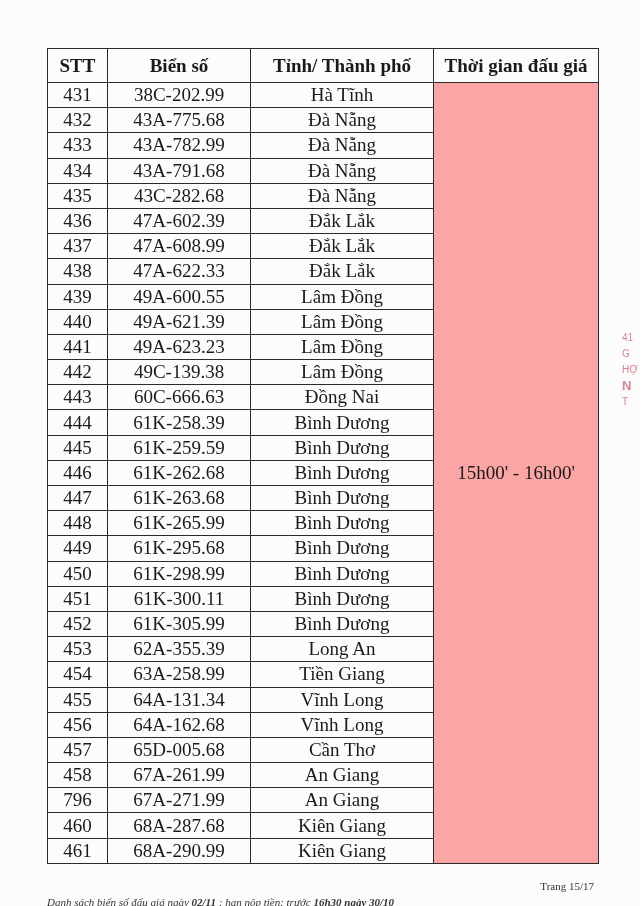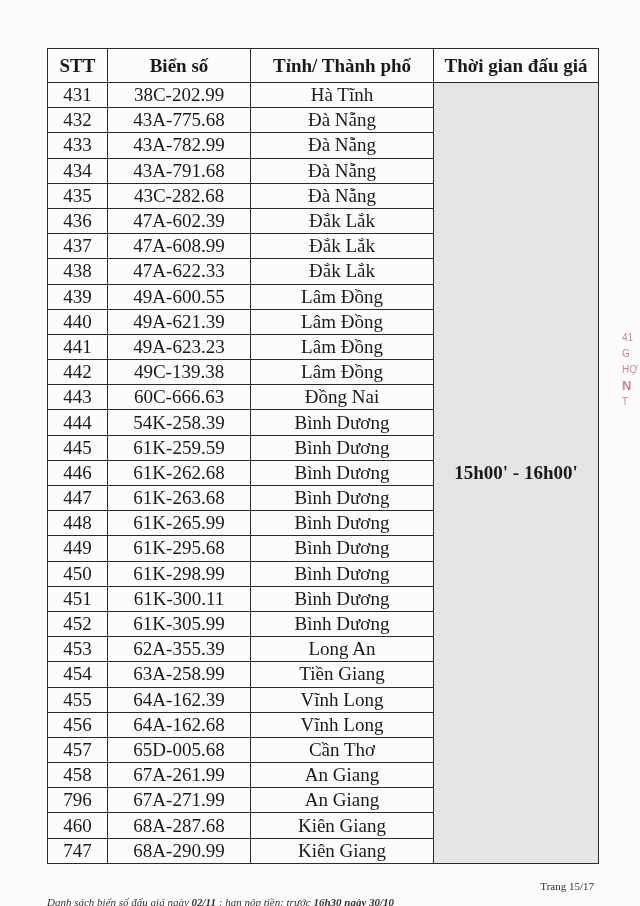--- a/index.html
+++ b/index.html
@@ -44,24 +44,24 @@
     table.plates td {
       height: 24.2px;
       font-size: 19px;
       line-height: 24px;
     }
     col.c-stt { width: 60px; }
     col.c-plate { width: 143px; }
     col.c-prov { width: 183px; }
     col.c-time { width: 165px; }
     td.time-cell {
-      font-weight: bold;
+      font-weight: normal;
       font-size: 19px;
       vertical-align: middle;
-      background: #e5e5e5;
+      background: #fca5a5;
     }
     .footer {
       position: absolute;
       left: 47px;
       top: 880px;
       width: 551px;
       font-size: 11px;
       color: #333;
     }
     .footer .left {
@@ -173,21 +173,21 @@
           <td>49C-139.38</td>
           <td>Lâm Đồng</td>
         </tr>
         <tr>
           <td>443</td>
           <td>60C-666.63</td>
           <td>Đồng Nai</td>
         </tr>
         <tr>
           <td>444</td>
-          <td>54K-258.39</td>
+          <td>61K-258.39</td>
           <td>Bình Dương</td>
         </tr>
         <tr>
           <td>445</td>
           <td>61K-259.59</td>
           <td>Bình Dương</td>
         </tr>
         <tr>
           <td>446</td>
           <td>61K-262.68</td>
@@ -228,21 +228,21 @@
           <td>62A-355.39</td>
           <td>Long An</td>
         </tr>
         <tr>
           <td>454</td>
           <td>63A-258.99</td>
           <td>Tiền Giang</td>
         </tr>
         <tr>
           <td>455</td>
-          <td>64A-162.39</td>
+          <td>64A-131.34</td>
           <td>Vĩnh Long</td>
         </tr>
         <tr>
           <td>456</td>
           <td>64A-162.68</td>
           <td>Vĩnh Long</td>
         </tr>
         <tr>
           <td>457</td>
           <td>65D-005.68</td>
@@ -257,21 +257,21 @@
           <td>796</td>
           <td>67A-271.99</td>
           <td>An Giang</td>
         </tr>
         <tr>
           <td>460</td>
           <td>68A-287.68</td>
           <td>Kiên Giang</td>
         </tr>
         <tr>
-          <td>747</td>
+          <td>461</td>
           <td>68A-290.99</td>
           <td>Kiên Giang</td>
         </tr>
       </tbody>
   </table>
 
   <div class="footer">
     <span class="left"><span>Danh sách biển số đấu giá ngày </span><b>02/11</b><span> ; hạn nộp tiền: trước </span><b>16h30 ngày 30/10</b></span>
     <span class="right">Trang 15/17</span>
   </div>

